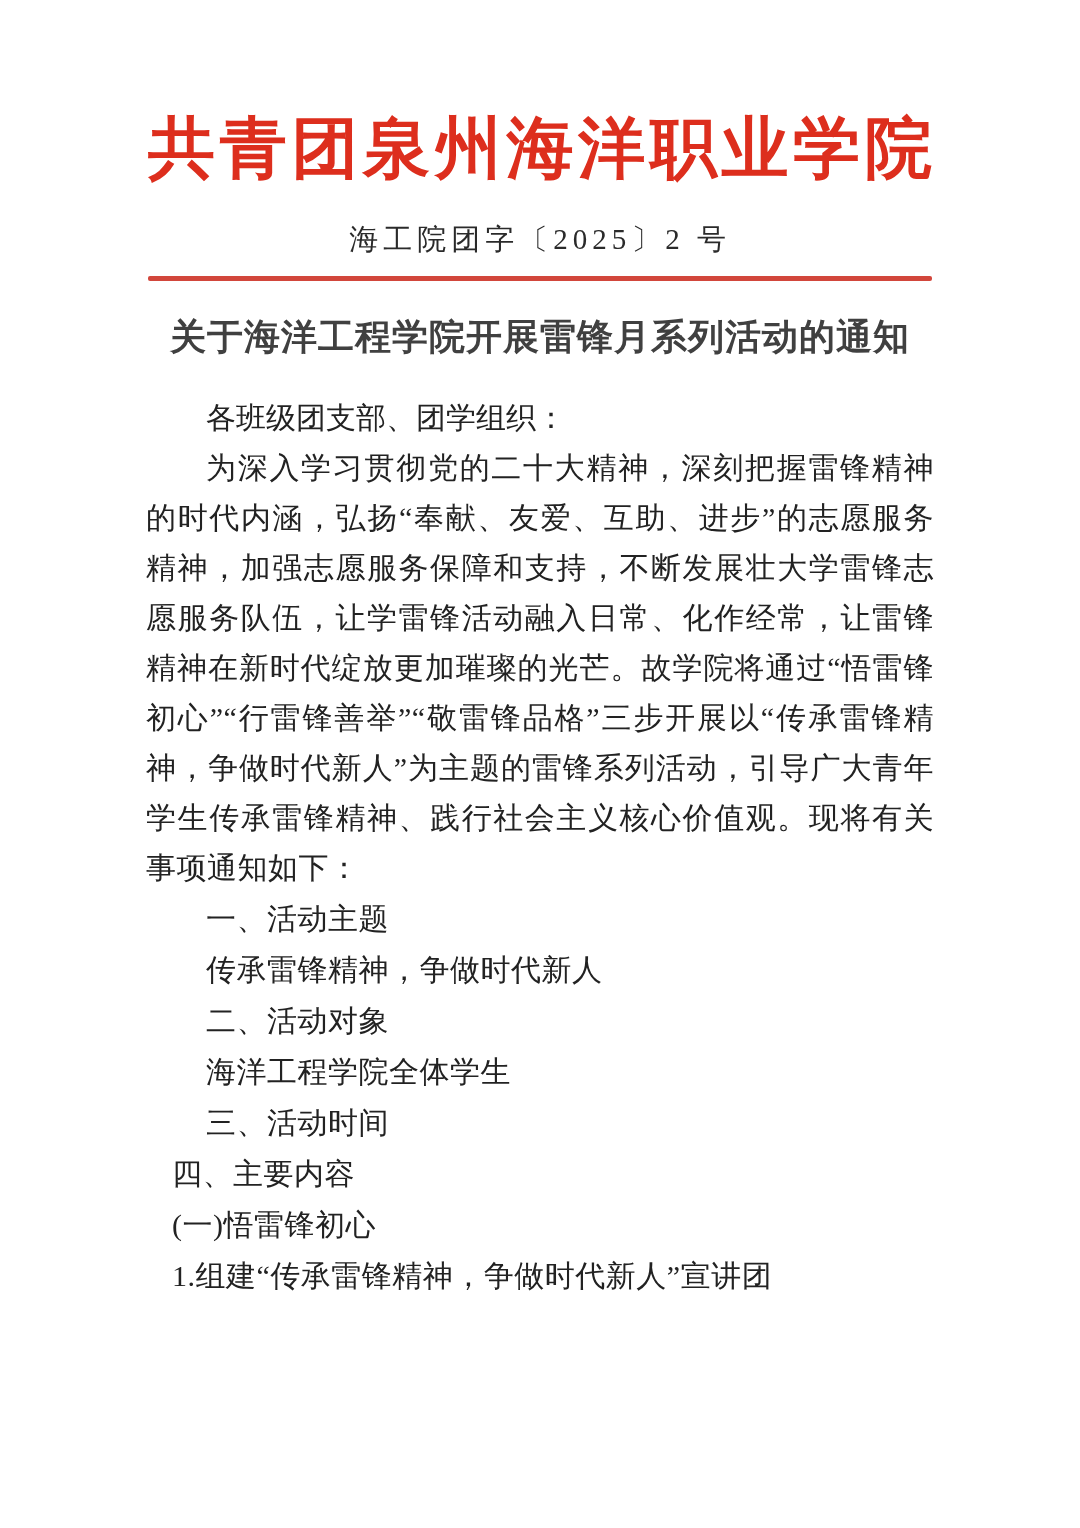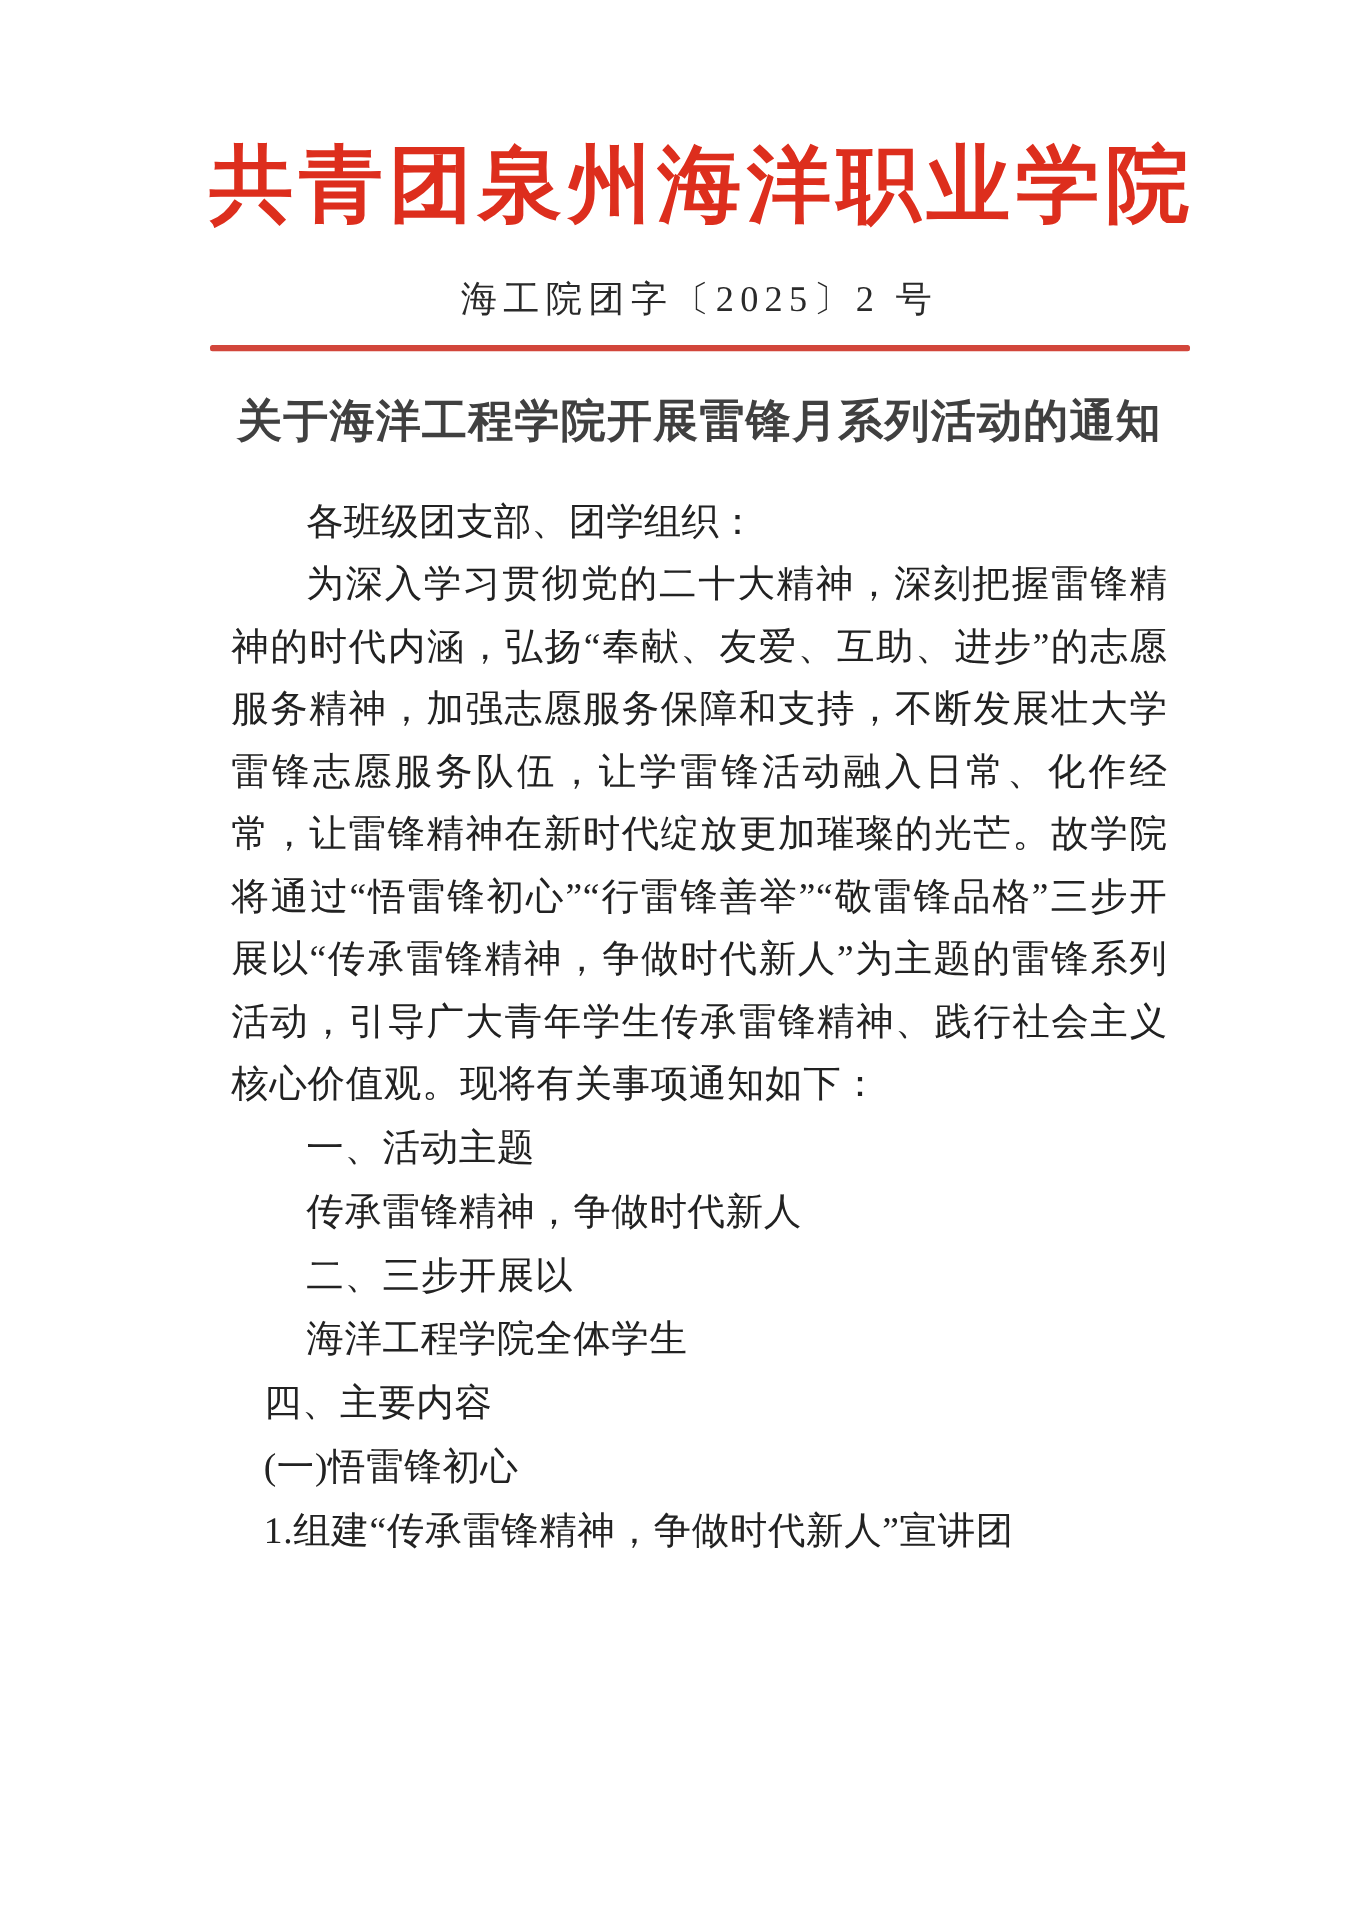--- a/index.html
+++ b/index.html
@@ -6,21 +6,20 @@
   html, body { background: #ffffff; }
   .page {
     position: relative;
     width: 1080px;
     height: 1528px;
     margin: 0 auto;
     background: #ffffff;
     overflow: hidden;
     font-family: "Liberation Serif", "DejaVu Serif", serif;
     color: #222222;
-    padding-left: 39px;
   }
   
   .letterhead {
     width: 784px;
     margin: 0 auto;
     padding-top: 100px;
     color: #dd2e1d;
     font-weight: bold;
     font-size: 67px;
     line-height: 96px;
@@ -95,22 +94,23 @@
 
     <h1 class="doc-title">关于海洋工程学院开展雷锋月系列活动的通知</h1>
 
     <p class="salutation">各班级团支部、团学组织：</p>
 
     <p class="para">为深入学习贯彻党的二十大精神，深刻把握雷锋精神的时代内涵，弘扬“奉献、友爱、互助、进步”的志愿服务精神，加强志愿服务保障和支持，不断发展壮大学雷锋志愿服务队伍，让学雷锋活动融入日常、化作经常，让雷锋精神在新时代绽放更加璀璨的光芒。故学院将通过“悟雷锋初心”“行雷锋善举”“敬雷锋品格”三步开展以“传承雷锋精神，争做时代新人”为主题的雷锋系列活动，引导广大青年学生传承雷锋精神、践行社会主义核心价值观。现将有关事项通知如下：</p>
 
     <div class="line heading ind2">一、活动主题</div>
     <div class="line ind2">传承雷锋精神，争做时代新人</div>
 
-    <div class="line heading ind2">二、三步开展以</div>
+    <div class="line heading ind2">二、活动对象</div>
     <div class="line ind2">海洋工程学院全体学生</div>
 
+    <div class="line heading ind2">三、活动时间</div>
 
     <div class="line heading ind1">四、主要内容</div>
     <div class="line heading ind1">(一)悟雷锋初心</div>
     <div class="line heading ind1">1.组建“传承雷锋精神，争做时代新人”宣讲团</div>
 
   </main>
 </div>
 
 </body></html>

